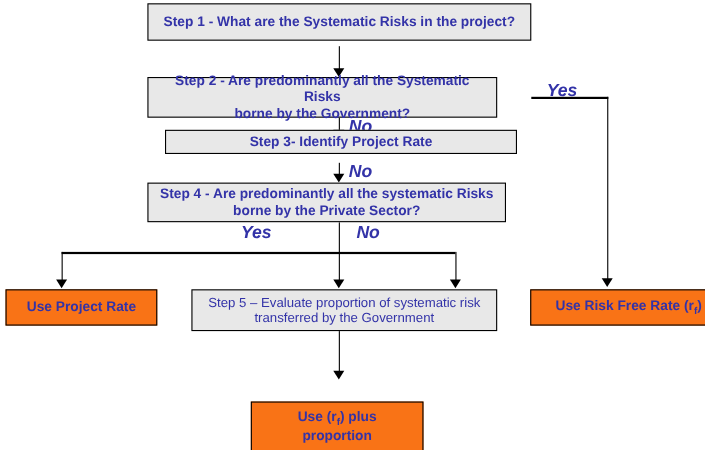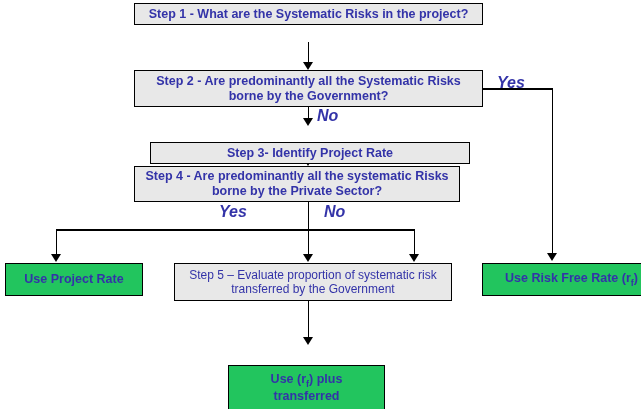--- a/index.html
+++ b/index.html
@@ -25,21 +25,21 @@
     align-items: center;
     justify-content: center;
     text-align: center;
     color: #3333a8;
     line-height: 1.18;
   }
   .node.light {
     background: #e8e8e8;
   }
   .node.dark {
-    background: #22c55e;
+    background: #f97316;
   }
   .node .txt {
     display: block;
     padding: 0 6px;
     white-space: pre-line;
   }
   .bold    { font-weight: bold; }
   .regular { font-weight: normal; }
 
   .edge-label {
@@ -108,30 +108,30 @@
   <div class="edge-label" style="left:497px; top:74px;">Yes</div>
 
   <div class="edge-label" style="left:317px; top:107px;">No</div>
 
   <div class="edge-label" style="left:317px; top:148px;">No</div>
 
   <div class="edge-label" style="left:219px; top:203px;">Yes</div>
 
   <div class="edge-label" style="left:324px; top:203px;">No</div>
 
-  <div class="node light" style="left:134px; top:3px; width:349px; height:22px; font-size:12.5px;">
+  <div class="node light" style="left:134px; top:3px; width:349px; height:34px; font-size:12.5px;">
     <span class="txt bold">Step 1 - What are the Systematic Risks in the project?</span>
   </div>
 
-  <div class="node light" style="left:134px; top:70px; width:349px; height:37px; font-size:12.5px;">
+  <div class="node light" style="left:134px; top:70px; width:318px; height:37px; font-size:12.5px;">
     <span class="txt bold">Step 2 - Are predominantly all the Systematic Risks
 borne by the Government?</span>
   </div>
 
-  <div class="node light" style="left:150px; top:142px; width:320px; height:22px; font-size:12.5px;">
+  <div class="node light" style="left:150px; top:118px; width:320px; height:22px; font-size:12.5px;">
     <span class="txt bold">Step 3- Identify Project Rate</span>
   </div>
 
   <div class="node light" style="left:134px; top:166px; width:326px; height:36px; font-size:12.5px;">
     <span class="txt bold">Step 4 - Are predominantly all the systematic Risks
 borne by the Private Sector?</span>
   </div>
 
   <div class="node dark" style="left:5px; top:263px; width:138px; height:33px; font-size:12.5px;">
     <span class="txt bold">Use Project Rate</span>
@@ -140,16 +140,16 @@
   <div class="node light" style="left:174px; top:263px; width:278px; height:38px; font-size:12px;">
     <span class="txt regular">Step 5 – Evaluate proportion of systematic risk
 transferred by the Government</span>
   </div>
 
   <div class="node dark" style="left:482px; top:263px; width:179px; height:33px; font-size:12.5px;">
     <span class="txt bold"><span>Use Risk Free Rate (r</span><span class="sub">f</span><span>)</span></span>
   </div>
 
   <div class="node dark" style="left:228px; top:365px; width:157px; height:76px; font-size:12.5px;">
-    <span class="txt bold"><span>Use (r</span><span class="sub">f</span><span>) plus</span><br><span>transferred</span><br><br><span>premium</span></span>
+    <span class="txt bold"><span>Use (r</span><span class="sub">f</span><span>) plus</span><br><span>proportion</span><br><br><span>premium</span></span>
   </div>
 
 </div>
 
 </body></html>

